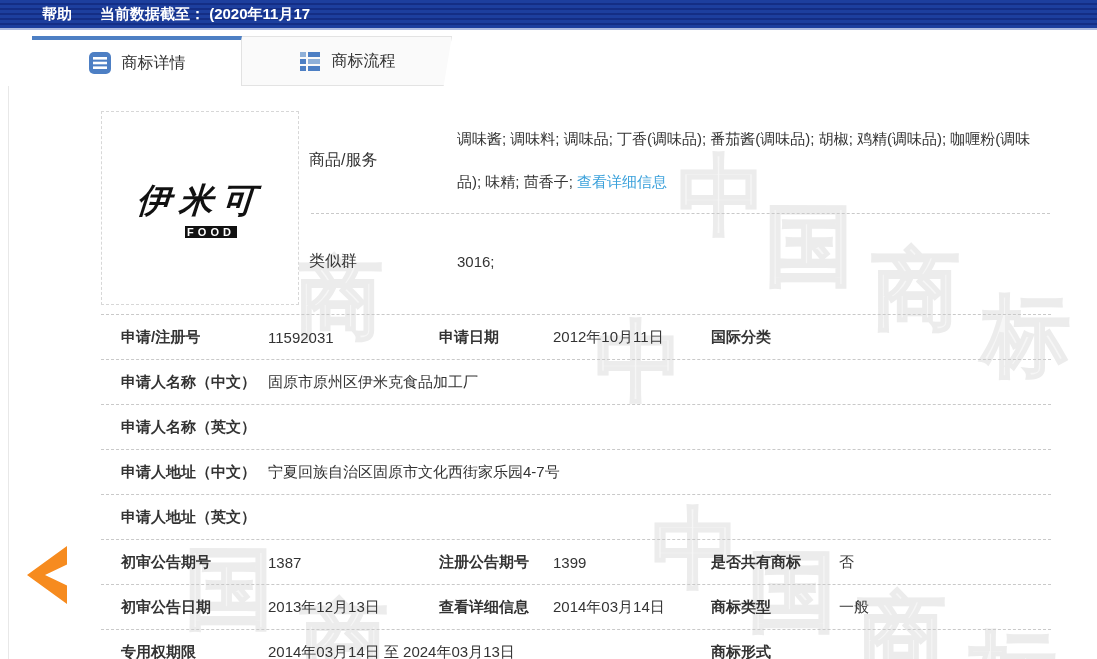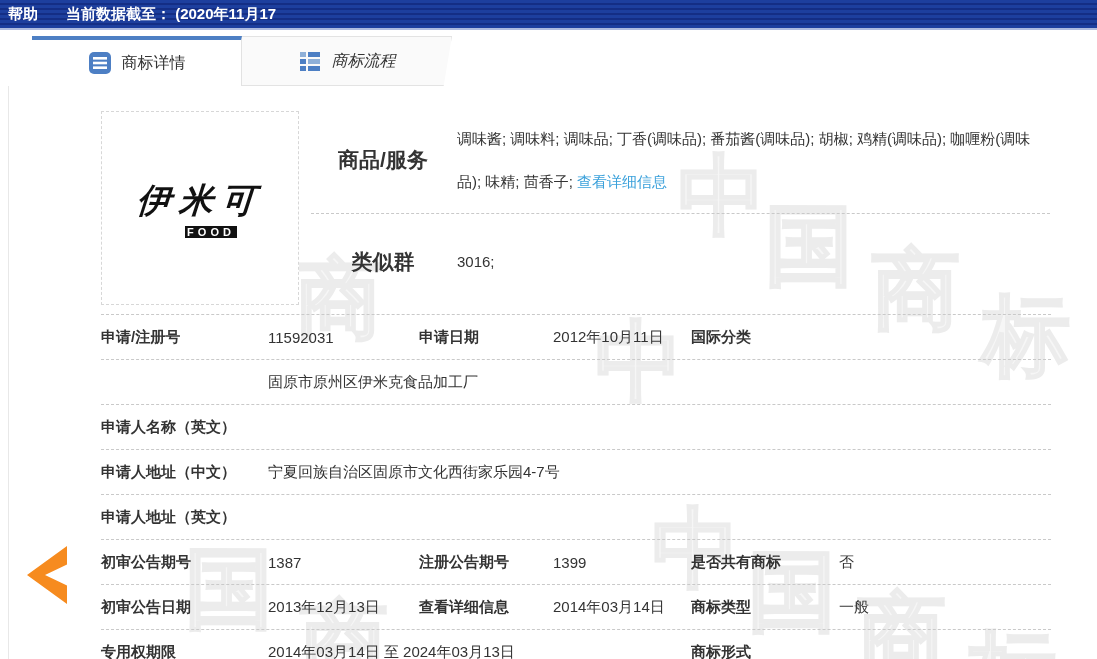--- a/index.html
+++ b/index.html
@@ -9,60 +9,60 @@
 
   
   .topbar {
     height:30px; display:flex; justify-content:space-between; align-items:center;
     padding:0 10px 0 8px; white-space:nowrap; overflow:hidden;
     background:repeating-linear-gradient(180deg,#1d3f9e 0px,#1d3f9e 3px,#142e85 3px,#142e85 5px);
     border-bottom:2px solid #aebbdf;
   }
   .topbar .site { color:#fff; font-weight:bold; font-size:16px; letter-spacing:.2px; }
   .topbar .right { display:flex; align-items:center; gap:28px; color:#fff; font-size:15px; font-weight:bold; flex:0 0 auto; }
-  .topbar .help { color:#fff; text-decoration:none; cursor:pointer; }
+  .topbar .help { color:#fff; text-decoration:none; cursor:pointer;margin-left:34px; }
 
   
   .tabstrip { display:flex; margin-top:6px; height:50px;padding-left:32px; }
   .tab { display:flex; align-items:center; justify-content:center; gap:10px;
          width:210px; font-size:16px; color:#333; cursor:pointer; }
   .tab.active { border-top:4px solid #4d7fc4; background:#fff; border-right:1px solid #e2e2e2; }
   .tab.inactive { background:#fafafa; border:1px solid #e3e3e3; border-left:none;
-                  clip-path:polygon(0 0,100% 0,96% 100%,0 100%);font-style:italic; }
+                  clip-path:polygon(0 0,100% 0,96% 100%,0 100%); }
   .tabicon { width:24px; height:24px; display:inline-block; }
 
   
   .content { position:relative; margin-left:8px; border-left:1px solid #e8e8e8;
              padding:25px 47px 0 92px; min-height:565px; z-index:1; }
 
   .top-section { display:flex; align-items:flex-start; }
   .mark-box { width:198px; height:194px; border:1px dashed #d7d7d7; flex:0 0 auto;
               display:flex; flex-direction:column; align-items:center; justify-content:center; background:#fff; }
   .mark-text { font-family:"DejaVu Serif","Liberation Serif",serif; font-style:italic; font-weight:bold;
                font-size:34px; color:#111; letter-spacing:8px; transform:skewX(-4deg); }
   .mark-sub { font-size:11px; font-weight:bold; color:#111; letter-spacing:4px; margin:2px 16px 0 38px;
               background:#111; color:#fff; padding:0 2px; }
 
   .goods-panel { flex:1; margin-left:10px; }
   .g-row { display:flex; }
-  .g-label { width:148px; flex:0 0 auto; font-weight:bold; font-size:21px; color:#333;text-align:center; }
+  .g-label { width:148px; flex:0 0 auto; font-weight:normal; font-size:16px; color:#333; }
   .goods-row { min-height:96px; align-items:center; padding-top:2px; }
   .goods-row .g-value { font-size:15px; color:#333; line-height:43px; }
   .goods-row a.link { color:#3ba1db; text-decoration:none; cursor:pointer; }
   .g-divider { border-bottom:1px dashed #c9c9c9; margin:6px 0 0 2px; }
   .group-row { align-items:center; height:95px; }
   .group-row .g-label { width:148px; }
   .group-row .g-value { font-size:15px; color:#333; }
   .group-row { display:flex; align-items:center; }
 
   
   .details { margin-top:5px; border-top:1px dashed #c9c9c9; width:950px; }
   .drow { display:grid; grid-template-columns:167px 151px 134px 138px 148px 1fr;
           align-items:center; height:45px; border-bottom:1px dashed #c9c9c9; }
-  .drow .lbl { font-weight:bold; font-size:15px; color:#333; }
+  .drow .lbl { font-weight:bold; font-size:15px; color:#333;margin-left:20px; }
   .drow .val { font-size:15px; color:#333; }
   .span5 { grid-column:2 / -1; }
   .span3 { grid-column:2 / 5; }
   .col5 { grid-column:5; }
 
   
   .back-arrow { position:absolute; left:27px; top:546px; width:40px; height:58px;
                 background:#f68b1f; cursor:pointer; z-index:3;
                 clip-path:polygon(100% 0, 0 50%, 100% 100%, 100% 68%, 45% 50%, 100% 32%); }
 
@@ -149,20 +149,21 @@
 
       <div class="drow">
         <div class="lbl">申请/注册号</div>
         <div class="val">11592031</div>
         <div class="lbl">申请日期</div>
         <div class="val">2012年10月11日</div>
         <div class="lbl">国际分类</div>
       </div>
 
       <div class="drow">
+        <div class="lbl">申请人名称（中文）</div>
         <div class="val span5">固原市原州区伊米克食品加工厂</div>
       </div>
 
       <div class="drow">
         <div class="lbl">申请人名称（英文）</div>
         <div class="val span5"></div>
       </div>
 
       <div class="drow">
         <div class="lbl">申请人地址（中文）</div>

